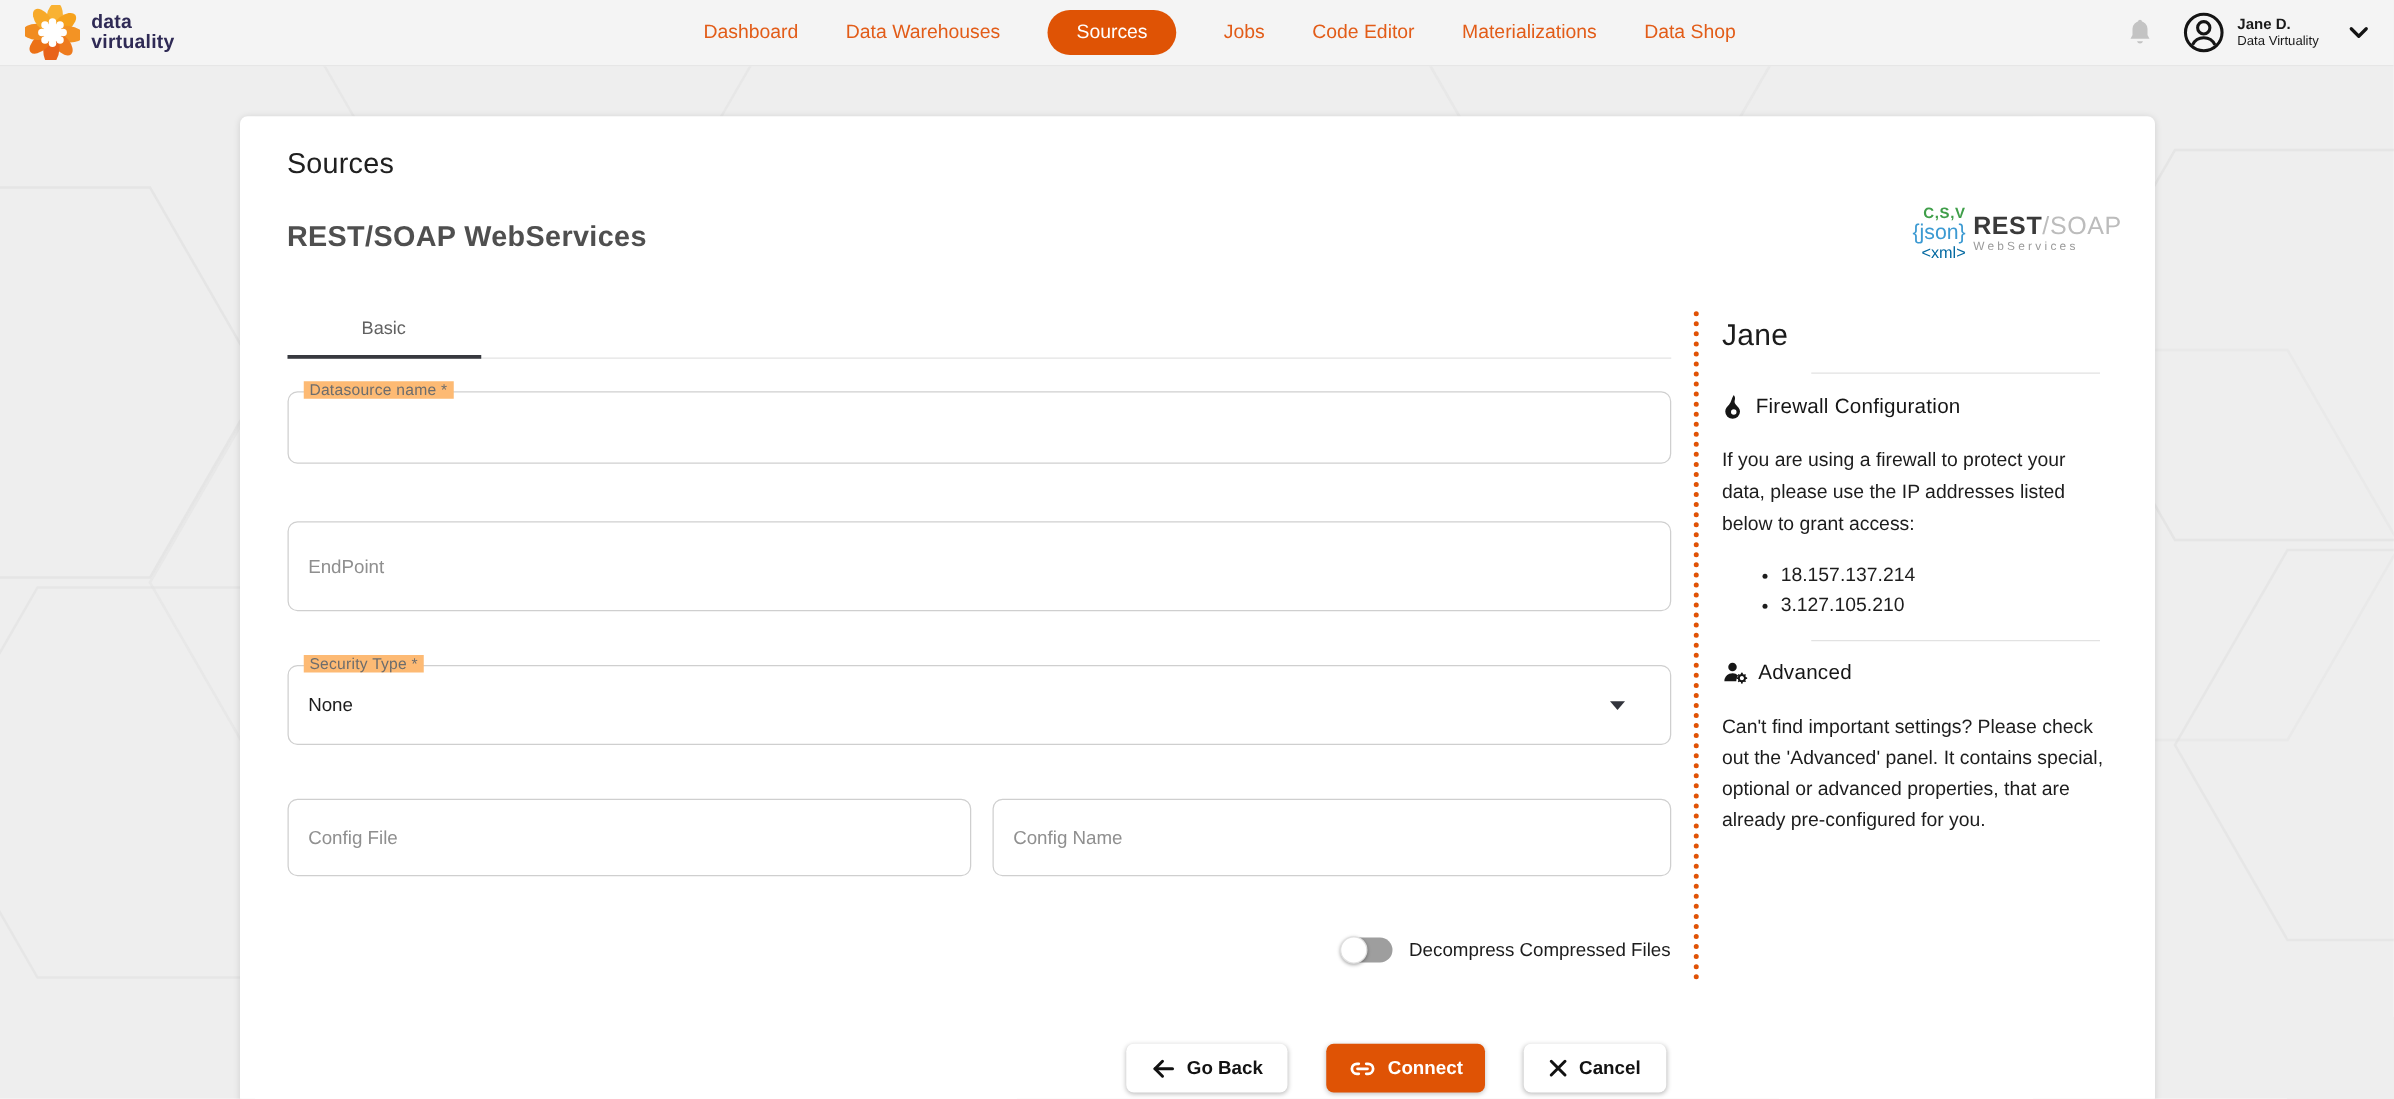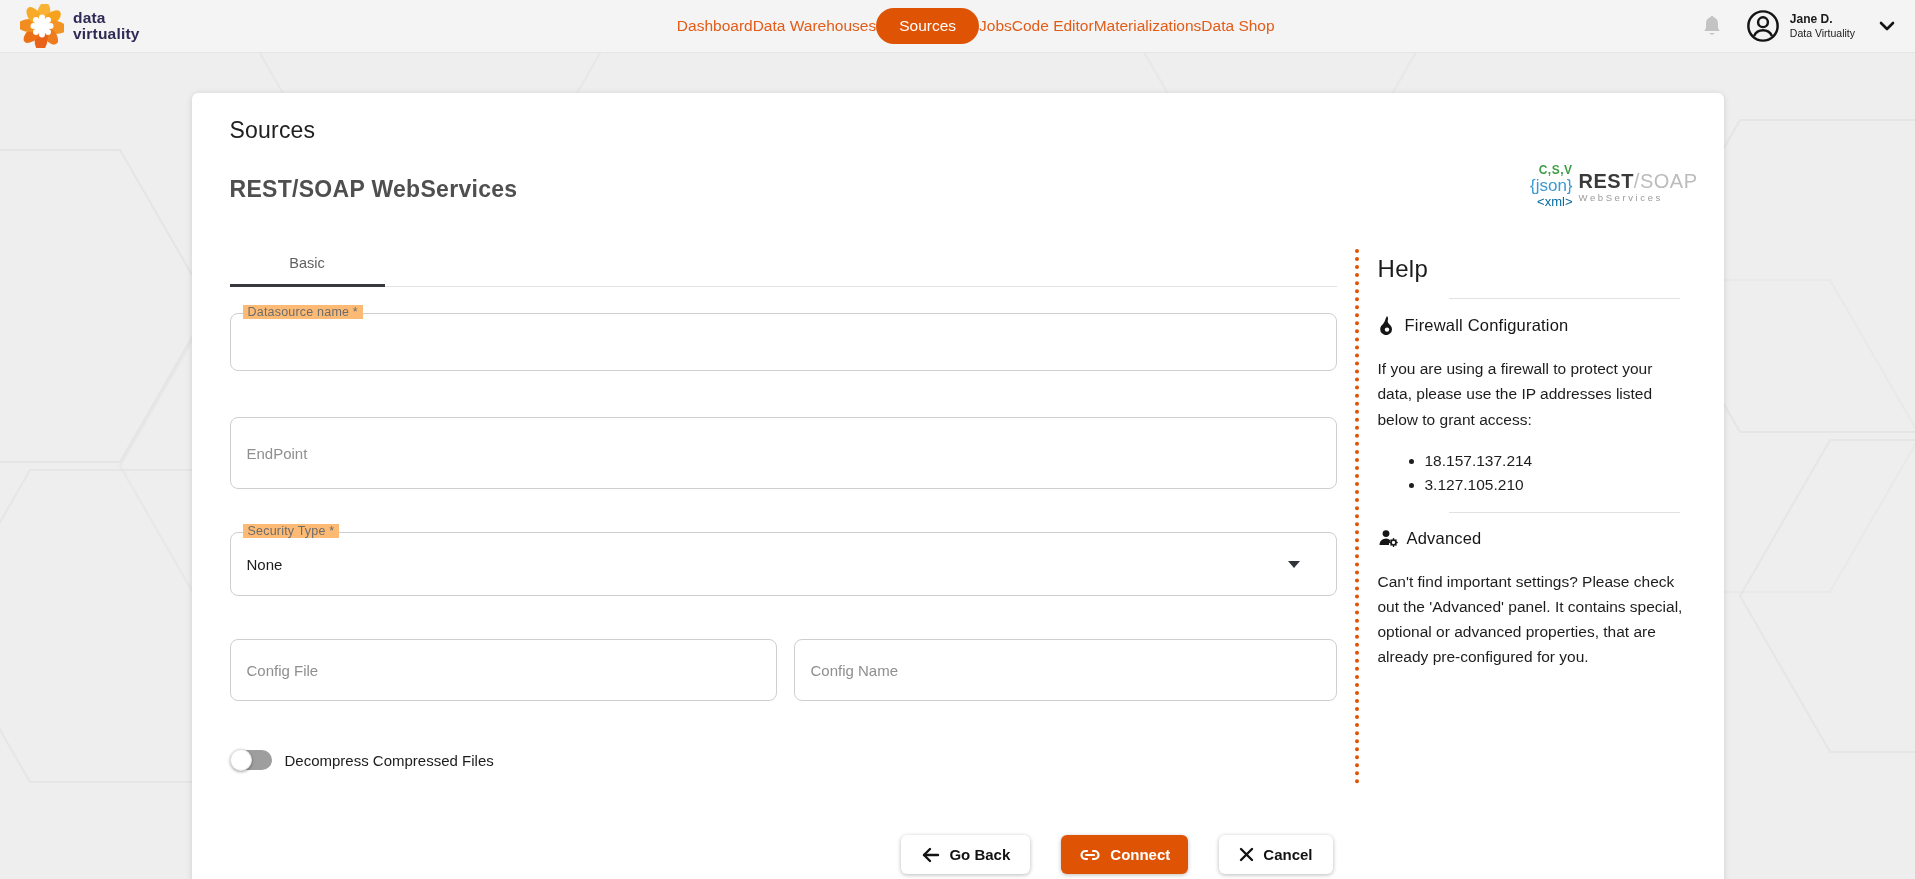--- a/index.html
+++ b/index.html
@@ -15,21 +15,21 @@
   .bg-hex { position:absolute; inset:0; z-index:0; pointer-events:none; }
 
   
   .navbar {
     position:relative; z-index:5;
     height:53px; background:#f4f4f4; border-bottom:1px solid #e6e6e6;
     display:flex; align-items:center; padding:0 20px;
   }
   .brand { display:flex; align-items:center; gap:9px; }
   .brand-text { font-size:15.5px; font-weight:700; color:#2f2a55; line-height:1.05; letter-spacing:.2px; }
-  .nav-center { display:flex; align-items:center; margin:0 auto; padding-left:110px; }
+  .nav-center { display:flex; align-items:center; gap:38px; margin:0 auto; padding-left:110px; }
   .nav-link { font-size:15.5px; color:#e25c18; cursor:pointer; white-space:nowrap; }
   .nav-link.active {
     background:#df5305; color:#fff; padding:9px 23px; border-radius:20px;
   }
   .nav-right { display:flex; align-items:center; gap:24px; }
   .bell { width:20px; height:22px; }
   .user-chip { display:flex; align-items:center; gap:10px; cursor:pointer; }
   .user-meta { line-height:1.25; }
   .user-name { font-size:12px; font-weight:700; color:#1a1a1a; }
   .user-org  { font-size:10.5px; color:#1a1a1a; }
@@ -93,21 +93,21 @@
 
   .m-f1 { margin-top:26px; }
   .m-f2 { margin-top:46px; height:72px; }
   .m-f3 { margin-top:43px; }
   .row2 { display:flex; gap:17px; margin-top:43px; }
   .row2 .mfield { height:62px; }
   .half1 { width:547px; flex:none; }
   .half2 { flex:1; }
 
   
-  .toggle-row { display:flex; align-items:center; gap:13px; margin-top:48px; }
+  .toggle-row { display:flex; align-items:center; gap:13px; margin-top:48px;justify-content:flex-end; }
   .toggle { position:relative; width:42px; height:22px; cursor:pointer; }
   .toggle .track { position:absolute; left:6px; top:1px; width:36px; height:20px; border-radius:10px; background:#9e9e9e; }
   .toggle .thumb {
     position:absolute; left:0; top:0; width:22px; height:22px; border-radius:50%;
     background:#fff; border:1px solid #e0e0e0; box-shadow:0 1px 3px rgba(0,0,0,.35);
   }
   .toggle-label { font-size:15px; color:#1c1c1c; }
 
   
   .btn-row { display:flex; justify-content:flex-end; gap:31px; margin-top:64px; padding-right:4px; }
@@ -292,21 +292,21 @@
           <svg width="15" height="15" viewBox="0 0 15 15">
             <line x1="2" y1="2" x2="13" y2="13" stroke="#121212" stroke-width="2.4" stroke-linecap="round"></line>
             <line x1="13" y1="2" x2="2" y2="13" stroke="#121212" stroke-width="2.4" stroke-linecap="round"></line>
           </svg>
           <span>Cancel</span>
         </button>
       </div>
     </section>
 
     <aside class="help-col">
-      <h3 class="help-title">Help</h3>
+      <h3 class="help-title">Jane</h3>
 
       <hr class="help-hr">
 
       <div class="help-head">
         <svg class="sec-icon" width="18" height="20" viewBox="0 0 18 20">
           <path d="M9 1 c2.6 3.2 -0.8 4.8 1.6 7.6 c1.6 1.9 3.4 3.2 3.4 5.6 a5.9 5.9 0 0 1 -11.8 0 c0-2.6 1.5-3.9 3-5.5 C7.2 6.6 7.2 3.4 9 1 z" fill="#161616"></path>
           <circle cx="9" cy="14.6" r="2.2" fill="#ffffff"></circle>
         </svg>
         <span class="help-head-label">Firewall Configuration</span>
       </div>

